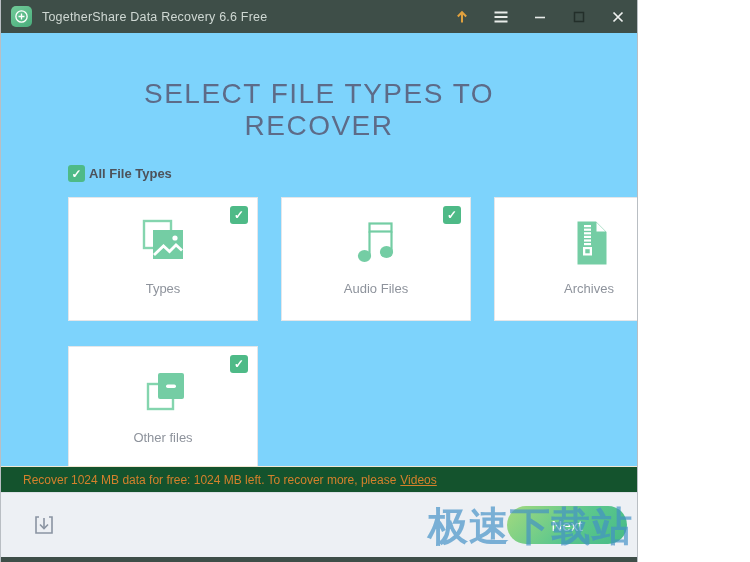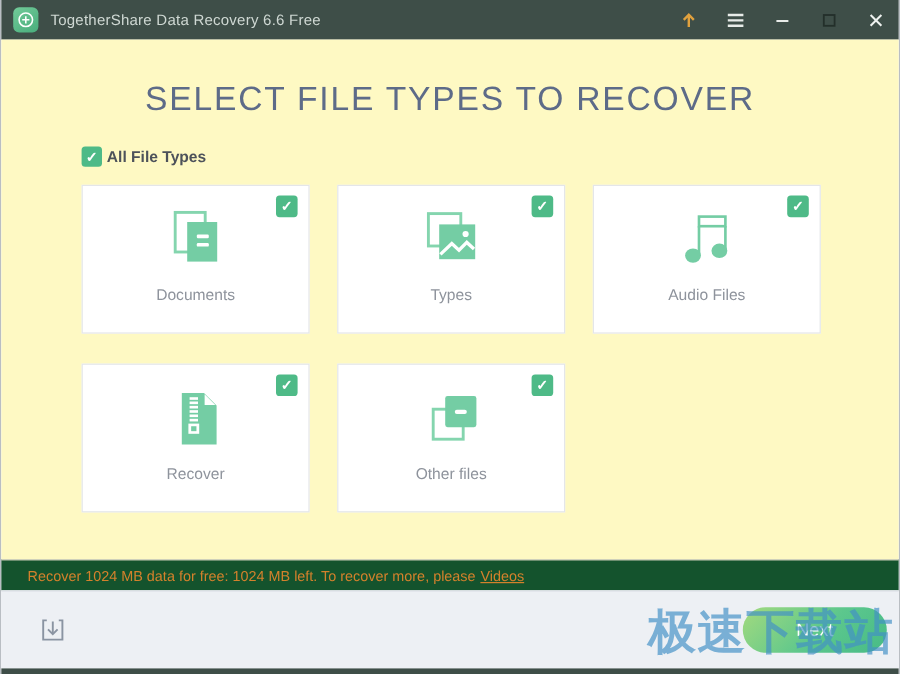--- a/index.html
+++ b/index.html
@@ -1,20 +1,20 @@
 <!DOCTYPE html>
 <html><head>
 <meta charset="utf-8">
 <style>
   * { margin: 0; padding: 0; box-sizing: border-box; }
   html, body { width: 750px; height: 562px; }
   body { font-family: "Liberation Sans", sans-serif; background: #fff; }
 
   .window {
-    width: 750px; height: 562px;
+    width: 638px; height: 562px;
     display: flex; flex-direction: column;
     position: relative; overflow: hidden;
     border-left: 1px solid #b9bec3; border-right: 1px solid #b9bec3;
   }
 
   
   .titlebar {
     height: 33px; flex: 0 0 33px;
     background: #3e4e48;
     display: flex; align-items: center;
@@ -34,21 +34,21 @@
     margin-left: auto; display: flex; height: 33px;
   }
   .tb-btn {
     width: 39px; height: 33px;
     display: flex; align-items: center; justify-content: center;
     cursor: default;
   }
 
   
   .content {
-    flex: 1 1 auto; background: #fef9c3; padding: 5px 67px;
+    flex: 1 1 auto; background: #7dd3fc; padding: 16px 67px;
     overflow: hidden;
   }
   .page-title {
     margin-top: 29px; text-align: center;
     font-size: 28px; font-weight: 400; letter-spacing: 1.5px;
     color: #5d6b88;
   }
   .all-types {
     margin-top: 23px; display: flex; align-items: center; gap: 4px;
     cursor: default;
@@ -178,32 +178,20 @@
   <div class="content">
     <h1 class="page-title">SELECT FILE TYPES TO RECOVER</h1>
 
     <div class="all-types">
       <span class="checkbox"></span>
       <span class="label">All File Types</span>
     </div>
 
     <div class="card-grid">
 
-      <div class="card">
-        <span class="checkbox"></span>
-        <span class="icon-wrap">
-          <svg width="56" height="56" viewBox="0 0 56 56">
-            <rect x="11" y="5" width="25" height="33" fill="#ffffff" stroke="#84d5ae" stroke-width="2.4"></rect>
-            <rect x="21" y="13" width="25" height="33" fill="#74cda4"></rect>
-            <rect x="29" y="23.5" width="10" height="3" rx="1" fill="#ffffff"></rect>
-            <rect x="29" y="30.5" width="10" height="3" rx="1" fill="#ffffff"></rect>
-          </svg>
-        </span>
-        <span class="card-label">Documents</span>
-      </div>
 
       <div class="card">
         <span class="checkbox"></span>
         <span class="icon-wrap">
           <svg width="56" height="56" viewBox="0 0 56 56">
             <rect x="9" y="6" width="27" height="27" fill="#ffffff" stroke="#84d5ae" stroke-width="2.4"></rect>
             <rect x="18" y="15" width="30" height="29" fill="#74cda4"></rect>
             <circle cx="40" cy="23" r="2.6" fill="#ffffff"></circle>
             <polyline points="19,40 28.5,31 34.5,36.5 41,30 47,35.5" fill="none" stroke="#ffffff" stroke-width="2.8"></polyline>
           </svg>
@@ -235,21 +223,21 @@
             <rect x="23" y="10" width="7" height="2.2" fill="#ffffff"></rect>
             <rect x="23" y="13.6" width="7" height="2.2" fill="#ffffff"></rect>
             <rect x="23" y="17.2" width="7" height="2.2" fill="#ffffff"></rect>
             <rect x="23" y="20.8" width="7" height="2.2" fill="#ffffff"></rect>
             <rect x="23" y="24.4" width="7" height="2.2" fill="#ffffff"></rect>
             <rect x="23" y="28" width="7" height="2.2" fill="#ffffff"></rect>
             <rect x="22" y="32" width="9" height="8.5" fill="#ffffff"></rect>
             <rect x="24.3" y="34.2" width="4.4" height="4.1" fill="#74cda4"></rect>
           </svg>
         </span>
-        <span class="card-label">Recover</span>
+        <span class="card-label">Archives</span>
       </div>
 
       <div class="card">
         <span class="checkbox"></span>
         <span class="icon-wrap">
           <svg width="56" height="56" viewBox="0 0 56 56">
             <rect x="13" y="20" width="25" height="25" fill="#ffffff" stroke="#84d5ae" stroke-width="2.4"></rect>
             <rect x="23" y="9" width="26" height="26" rx="2" fill="#74cda4"></rect>
             <rect x="31" y="20.5" width="10" height="3.5" rx="1.7" fill="#ffffff"></rect>
           </svg>

